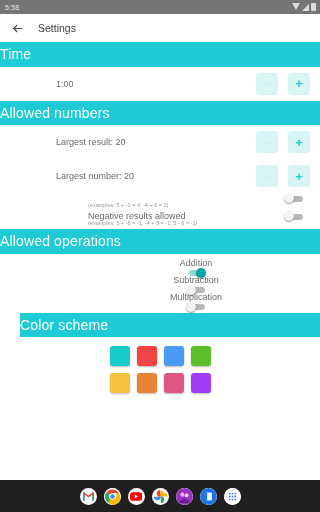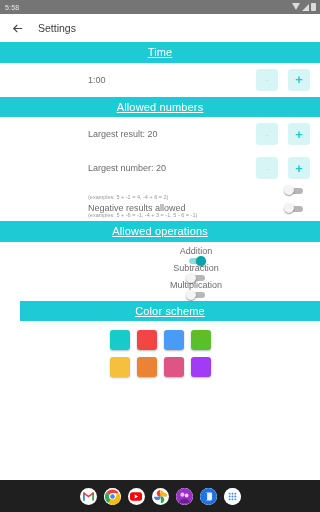--- a/index.html
+++ b/index.html
@@ -29,27 +29,27 @@
   .appbar{
     height:28px; background:#ffffff; display:flex; align-items:center;
     padding-left:10px; gap:14px;border-radius:8px;
   }
   .back-arrow{ width:14px;height:14px; display:flex;align-items:center;justify-content:center; cursor:pointer;}
   .back-arrow svg{ display:block; }
   .app-title{ font-size:10.5px; color:#3c3c3c; }
 
   
   .section-bar{
-    background:#1ECAD3; color:#ffffff; text-align:center;
-    font-size:11px; padding:4px 0 4.5px; letter-spacing:.15px;text-decoration:underline;
+    background:#1ECAD3; color:#ffffff; text-align:left;
+    font-size:14px; padding:4px 0 4.5px; letter-spacing:.15px;
   }
 
   
   .row{
-    display:flex; align-items:center; height:34px; padding-left:88px; padding-right:10px;
+    display:flex; align-items:center; height:34px; padding-left:56px; padding-right:10px;
   }
   .row-label{ font-size:9px; color:#6b6b6b; white-space:nowrap; }
   .spacer{ flex:1; }
 
   .stepper{ display:flex; align-items:center; gap:10px; margin-left:14px;}
   .btn-step{
     width:22px;height:22px;border-radius:3px;background:#D6F5F4;
     display:flex;align-items:center;justify-content:center;cursor:pointer;
     font-size:11px; line-height:1;
   }

